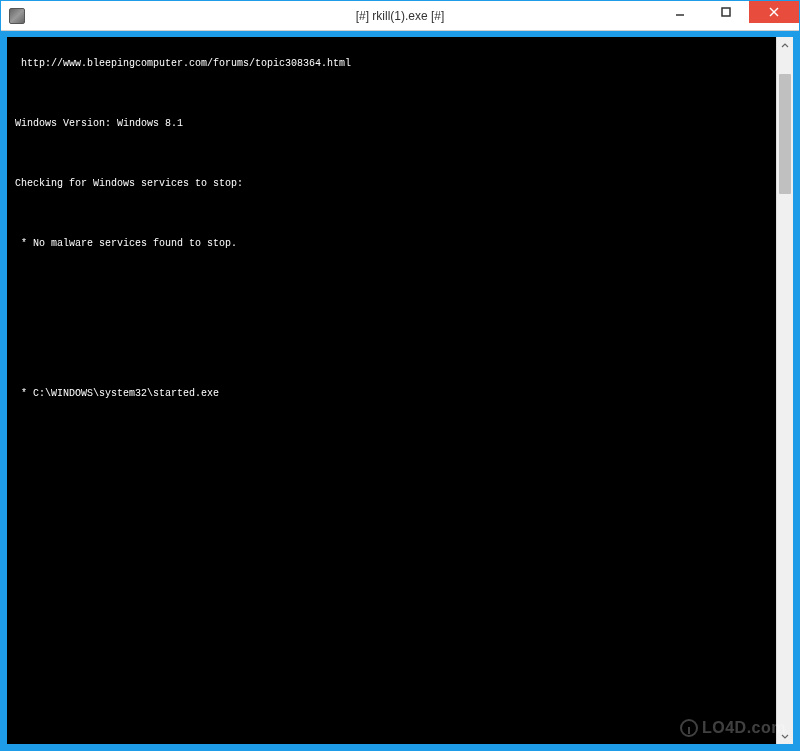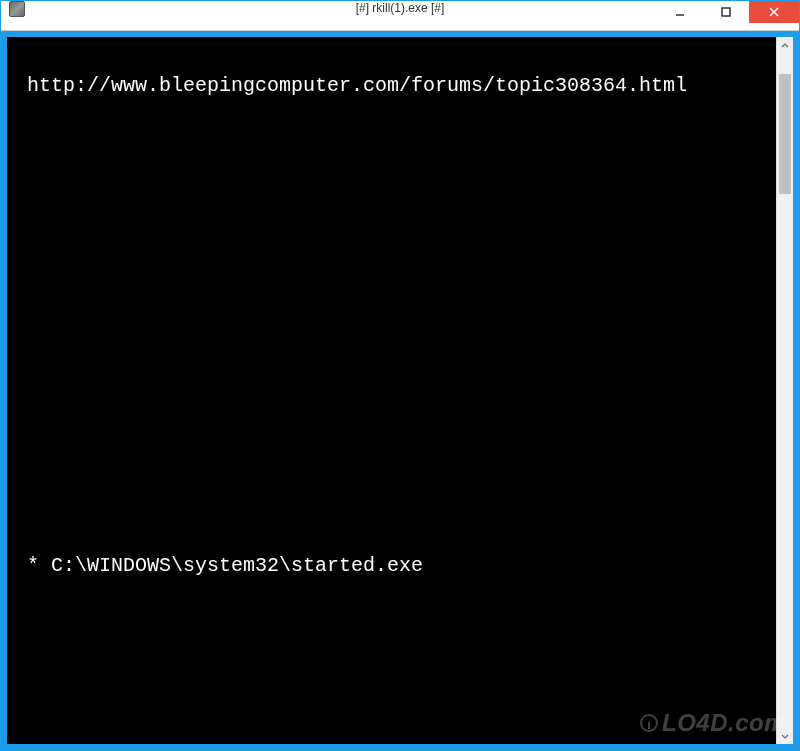--- a/index.html
+++ b/index.html
@@ -21,21 +21,21 @@
       background: #1e9ce8;
       border: 1px solid #1e9ce8;
       display: flex;
       flex-direction: column;
     }
     .titlebar {
       height: 30px;
       background: #fff;
       border-bottom: 1px solid #d0d0d0;
       display: flex;
-      align-items: flex-start;
+      align-items: center;
       position: relative;
     }
     .titlebar-icon {
       width: 16px;
       height: 16px;
       margin-left: 8px;
       display: inline-block;
       background: linear-gradient(135deg, #666 0%, #999 50%, #666 100%);
       border: 1px solid #555;
       border-radius: 2px;
@@ -90,21 +90,21 @@
       flex: 1;
       display: flex;
       background: #fff;
       min-height: 0;
     }
     .console {
       flex: 1;
       background: #000;
       color: #fff;
       font-family: "Consolas", "Courier New", monospace;
-      font-size: 20px;
+      font-size: 10px;
       line-height: 1.5;
       padding: 4px 8px;
       white-space: pre;
       overflow: hidden;
     }
     .console-line {
       min-height: 1.5em;
     }
     .scrollbar {
       width: 17px;
@@ -137,28 +137,27 @@
       background: #c0c0c0;
       border-radius: 1px;
       cursor: pointer;
     }
     .watermark {
       position: absolute;
       bottom: 14px;
       right: 14px;
       color: rgba(255,255,255,0.25);
       font-family: Arial, sans-serif;
-      font-size: 24px;
+      font-size: 16px;
       font-weight: bold;
       letter-spacing: 0.5px;
       pointer-events: none;
       display: flex;
       align-items: center;
       gap: 4px;
-      font-style: italic;
     }
     .watermark-icon {
       width: 18px;
       height: 18px;
       border: 2px solid rgba(255,255,255,0.25);
       border-radius: 50%;
       display: inline-flex;
       align-items: center;
       justify-content: center;
       position: relative;
@@ -198,22 +197,25 @@
             <line x1="10" y1="2" x2="2" y2="10" stroke="#fff" stroke-width="1.5"></line>
           </svg>
       </div>
     </div>
   </div>
   <div class="console-area">
     <div class="console-wrapper">
       <div class="console">
 <div class="console-line"> http://www.bleepingcomputer.com/forums/topic308364.html</div>
 <div class="console-line"></div>
-<div class="console-line"></div>
-<div class="console-line"></div>
+<div class="console-line">Windows Version: Windows 8.1</div>
+<div class="console-line"></div>
+<div class="console-line">Checking for Windows services to stop:</div>
+<div class="console-line"></div>
+<div class="console-line"> * No malware services found to stop.</div>
 <div class="console-line"></div>
 <div class="console-line"></div>
 <div class="console-line"></div>
 <div class="console-line"></div>
 <div class="console-line"> * C:\WINDOWS\system32\started.exe</div>
 <div class="console-line"></div>
 
 
 
 

